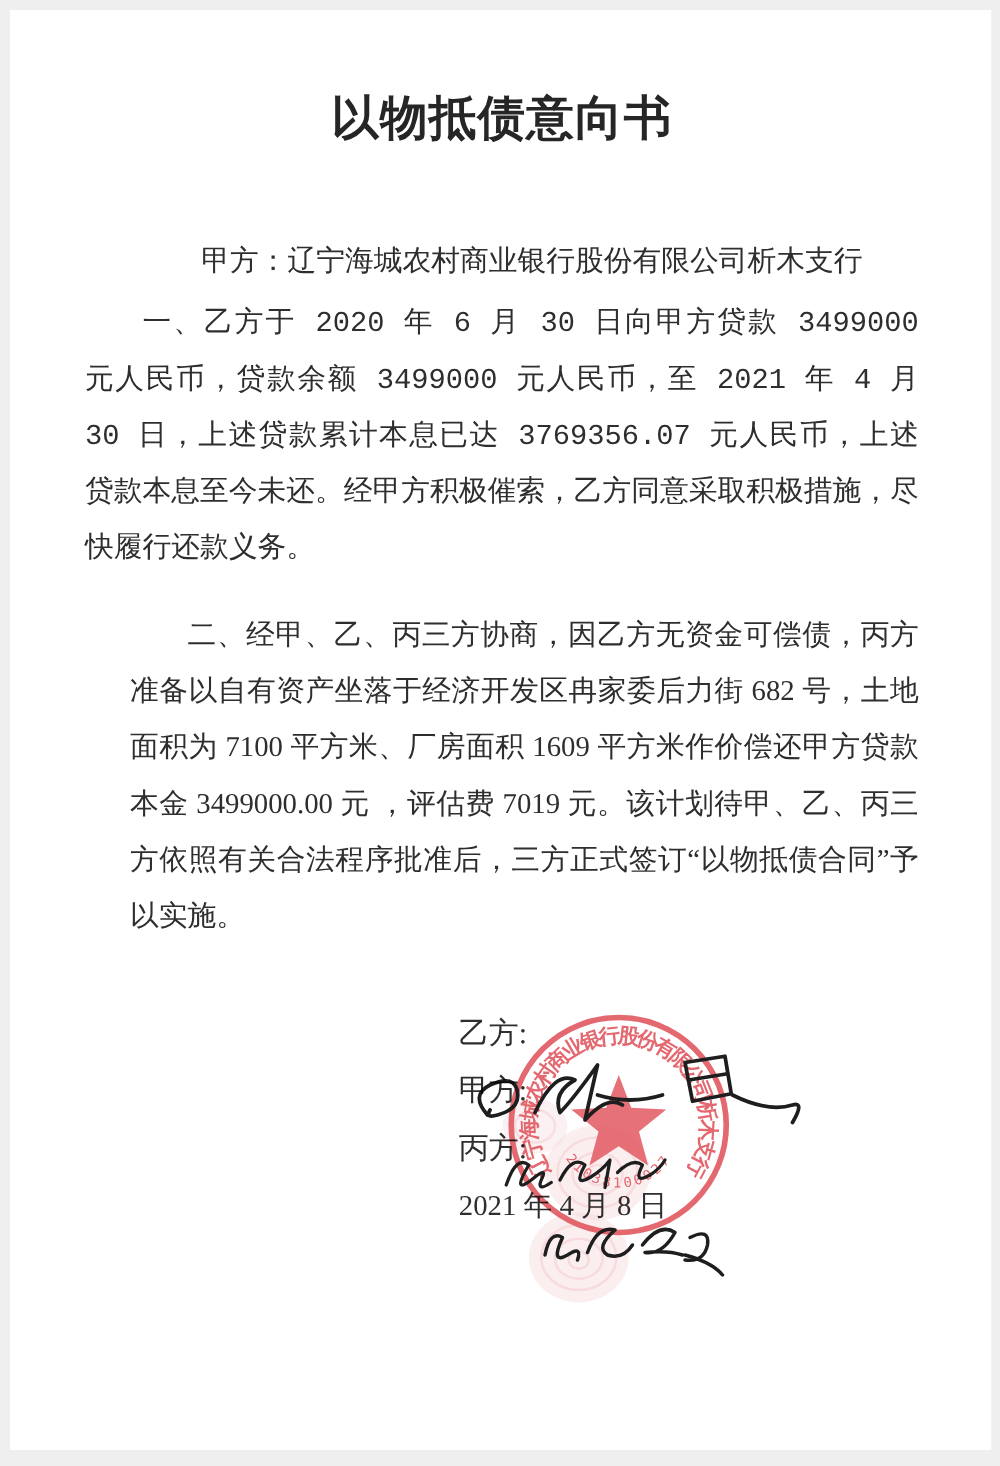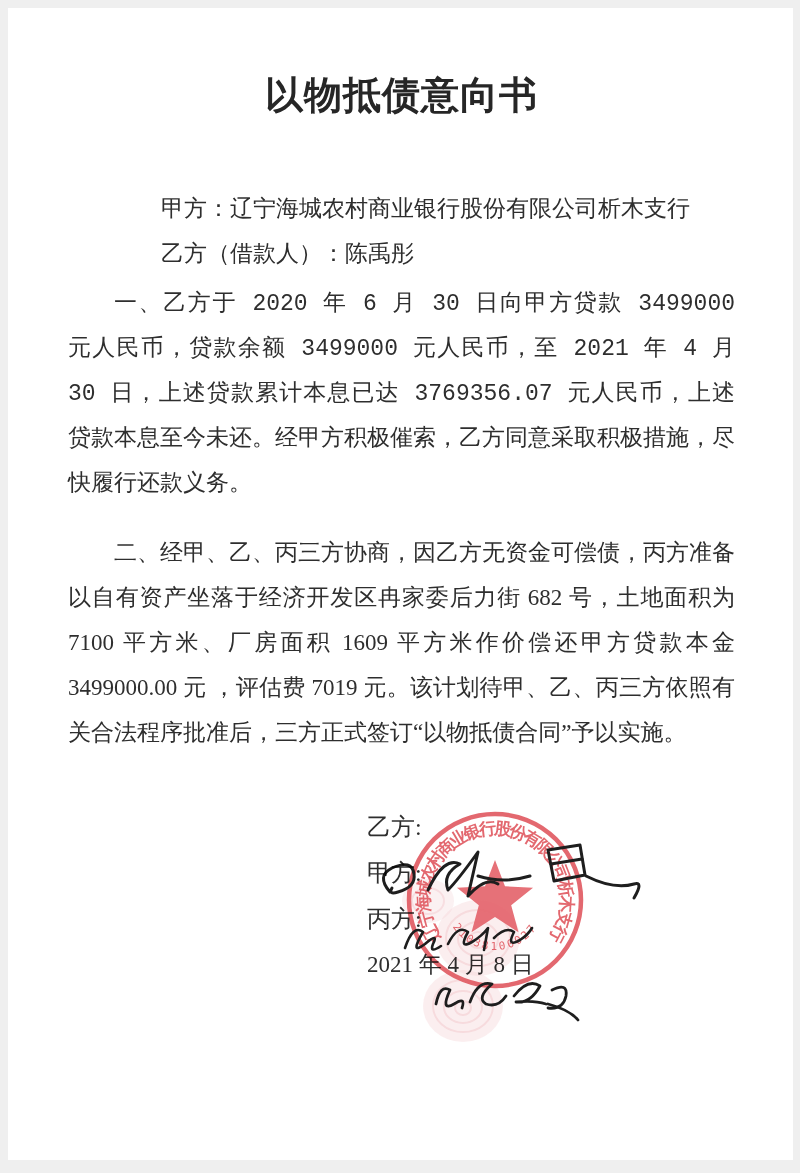--- a/index.html
+++ b/index.html
@@ -49,21 +49,21 @@
   }
   .party-line { white-space: nowrap; margin-left: 24px; }
   .para {
     font-size: 23px;
     line-height: 45px;
     text-align: justify;
     text-justify: inter-ideograph;
     text-indent: 46px;
   }
   .para-1 { margin-top: 6px; font-family: Liberation Mono, monospace; }
-  .para-2 { margin-top: 3px; }
+  .para-2 { margin-top: 3px; margin-left: 36px; }
   .sig-block {
     margin-top: 49px;
     margin-left: 299px;
     font-size: 24px;
     line-height: 46px;
   }
   .sig-row { white-space: nowrap; }
   .sig-date { font-size: 23px; }
   .overlay-svg {
     position: absolute;
@@ -90,21 +90,20 @@
 <body>
 
 <div class="canvas">
   <div class="page">
     <div class="content">
 
       <h1 class="doc-title">以物抵债意向书</h1>
 
       <div class="parties">
         <div class="party-line">甲方：辽宁海城农村商业银行股份有限公司析木支行</div>
-        <div class="party-line">乙方（借款人）：陈禹彤</div>
       </div>
 
       <p class="para para-1">一、乙方于 2020 年 6 月 30 日向甲方贷款 3499000 元人民币，贷款余额 3499000 元人民币，至 2021 年 4 月 30 日，上述贷款累计本息已达 3769356.07 元人民币，上述贷款本息至今未还。经甲方积极催索，乙方同意采取积极措施，尽快履行还款义务。</p>
 
       <p class="para para-2">二、经甲、乙、丙三方协商，因乙方无资金可偿债，丙方准备以自有资产坐落于经济开发区冉家委后力街 682 号，土地面积为 7100 平方米、厂房面积 1609 平方米作价偿还甲方贷款本金 3499000.00 元 ，评估费 7019 元。该计划待甲、乙、丙三方依照有关合法程序批准后，三方正式签订“以物抵债合同”予以实施。</p>
 
       <div class="sig-block">
         <div class="sig-row">乙方:</div>
         <div class="sig-row">甲方:</div>
         <div class="sig-row">丙方:</div>

